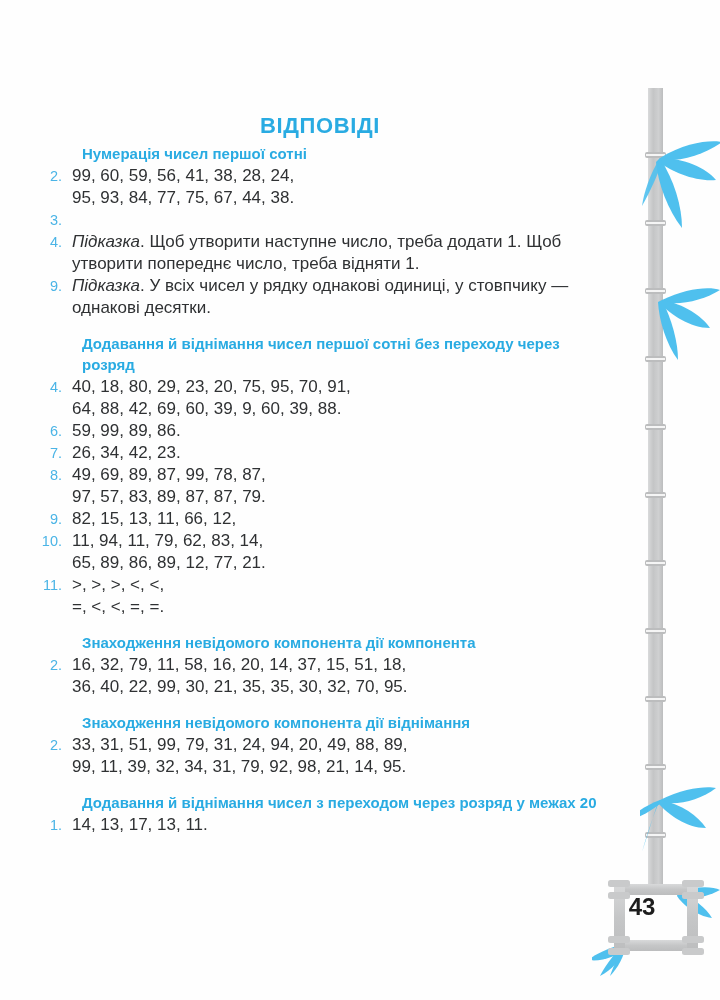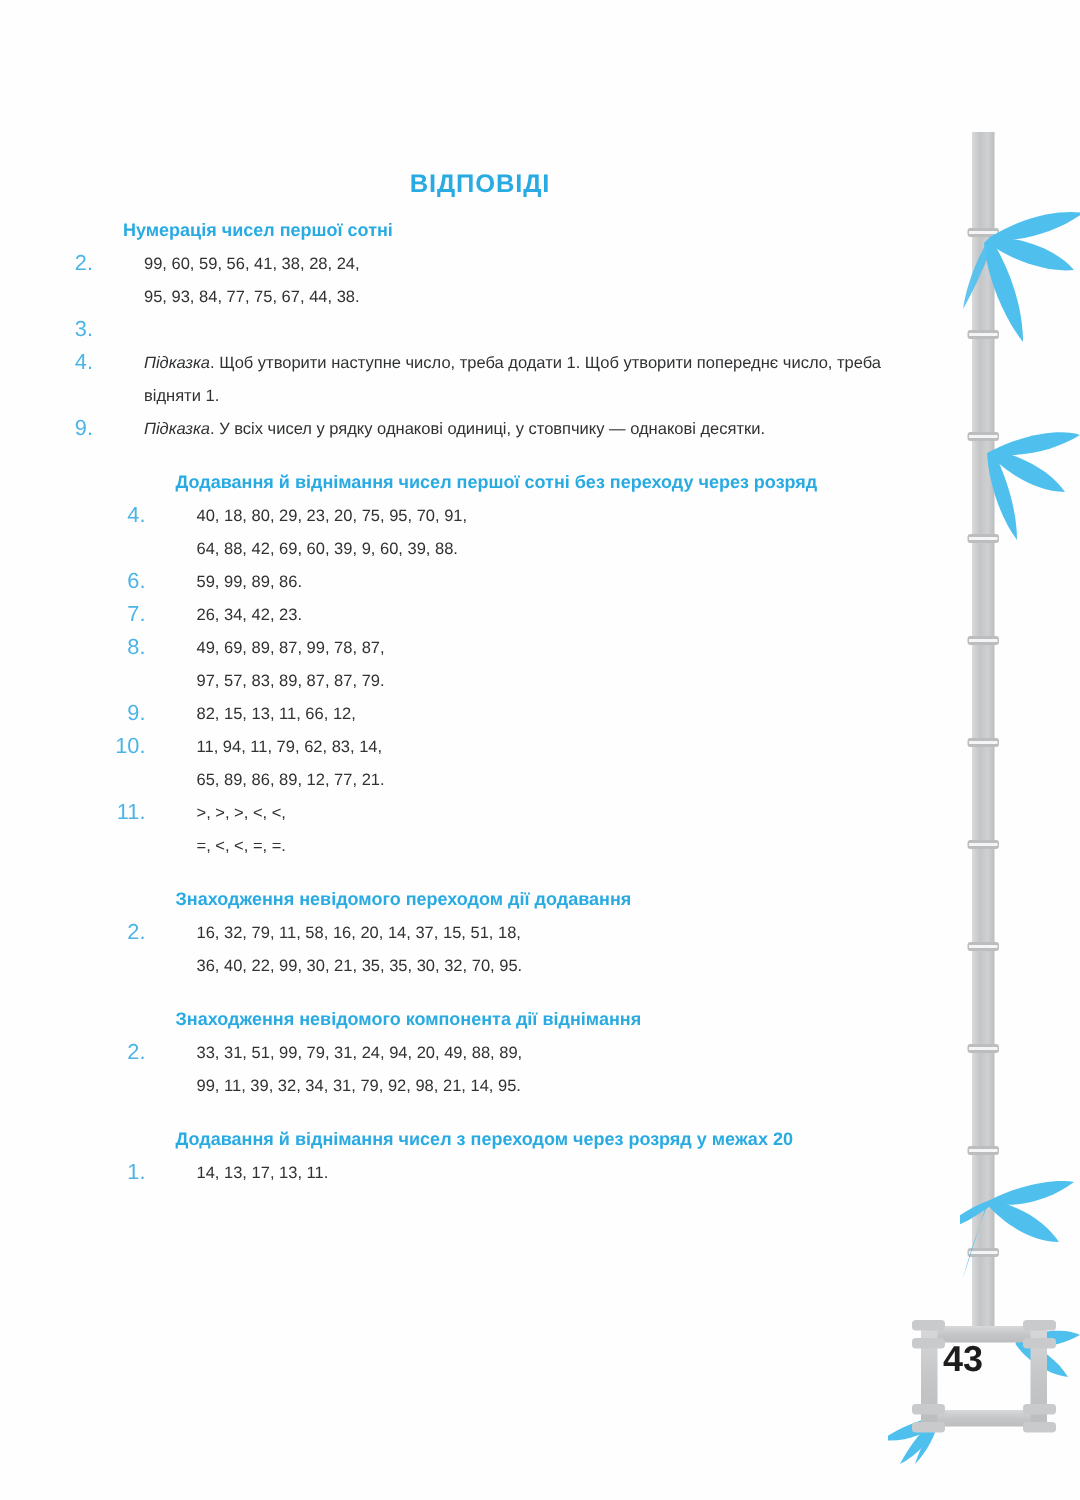--- a/index.html
+++ b/index.html
@@ -18,46 +18,45 @@
     overflow: hidden;
   }
 
   
   .doc-title {
     position: absolute;
     left: 0;
     top: 113px;
     width: 640px;
     text-align: center;
-    font-size: 17px;
+    font-size: 22px;
     font-weight: bold;
     letter-spacing: 0.6px;
     color: #29abe2;
   }
 
   
   .content {
     position: absolute;
     left: 0;
     top: 143px;
     width: 620px;
   }
 
   .section {
     margin: 0;
   }
   .section + .section {
     margin-top: 14px;
-    padding-left: 35px;
   }
 
   .section-heading {
     color: #29abe2;
     font-weight: bold;
-    font-size: 12px;
+    font-size: 15px;
     line-height: 21px;
     margin-left: 82px;
     margin-bottom: 1px;
     max-width: 530px;
   }
 
   .answer-row {
     display: flex;
     align-items: flex-start;
   }
@@ -67,24 +66,23 @@
     text-align: right;
     padding-right: 10px;
     box-sizing: border-box;
     color: #4ab4e6;
     font-size: 14.5px;
     line-height: 22px;
   }
   .answer-body {
     flex: 1 1 auto;
     color: #2f3133;
-    font-size: 11px;
+    font-size: 17px;
     line-height: 22px;
     max-width: 538px;
-    margin-left: 24px;
   }
   .answer-body .hint {
     font-style: italic;
   }
   .answer-line {
     white-space: pre-wrap;
   }
 
   
   .bamboo {
@@ -189,21 +187,21 @@
         </div>
         <div class="answer-row">
           <div class="answer-num">11.</div>
           <div class="answer-body">
             <div class="answer-line">&gt;, &gt;, &gt;, &lt;, &lt;,</div>
             <div class="answer-line">=, &lt;, &lt;, =, =.</div>
           </div>
         </div>
       </div>
       <div class="section">
-        <div class="section-heading">Знаходження невідомого переходом дії додавання</div>
+        <div class="section-heading">Знаходження невідомого компонента дії компонента</div>
         <div class="answer-row">
           <div class="answer-num">2.</div>
           <div class="answer-body">
             <div class="answer-line">16, 32, 79, 11, 58, 16, 20, 14, 37, 15, 51, 18,</div>
             <div class="answer-line">36, 40, 22, 99, 30, 21, 35, 35, 30, 32, 70, 95.</div>
           </div>
         </div>
       </div>
       <div class="section">
         <div class="section-heading">Знаходження невідомого компонента дії віднімання</div>

